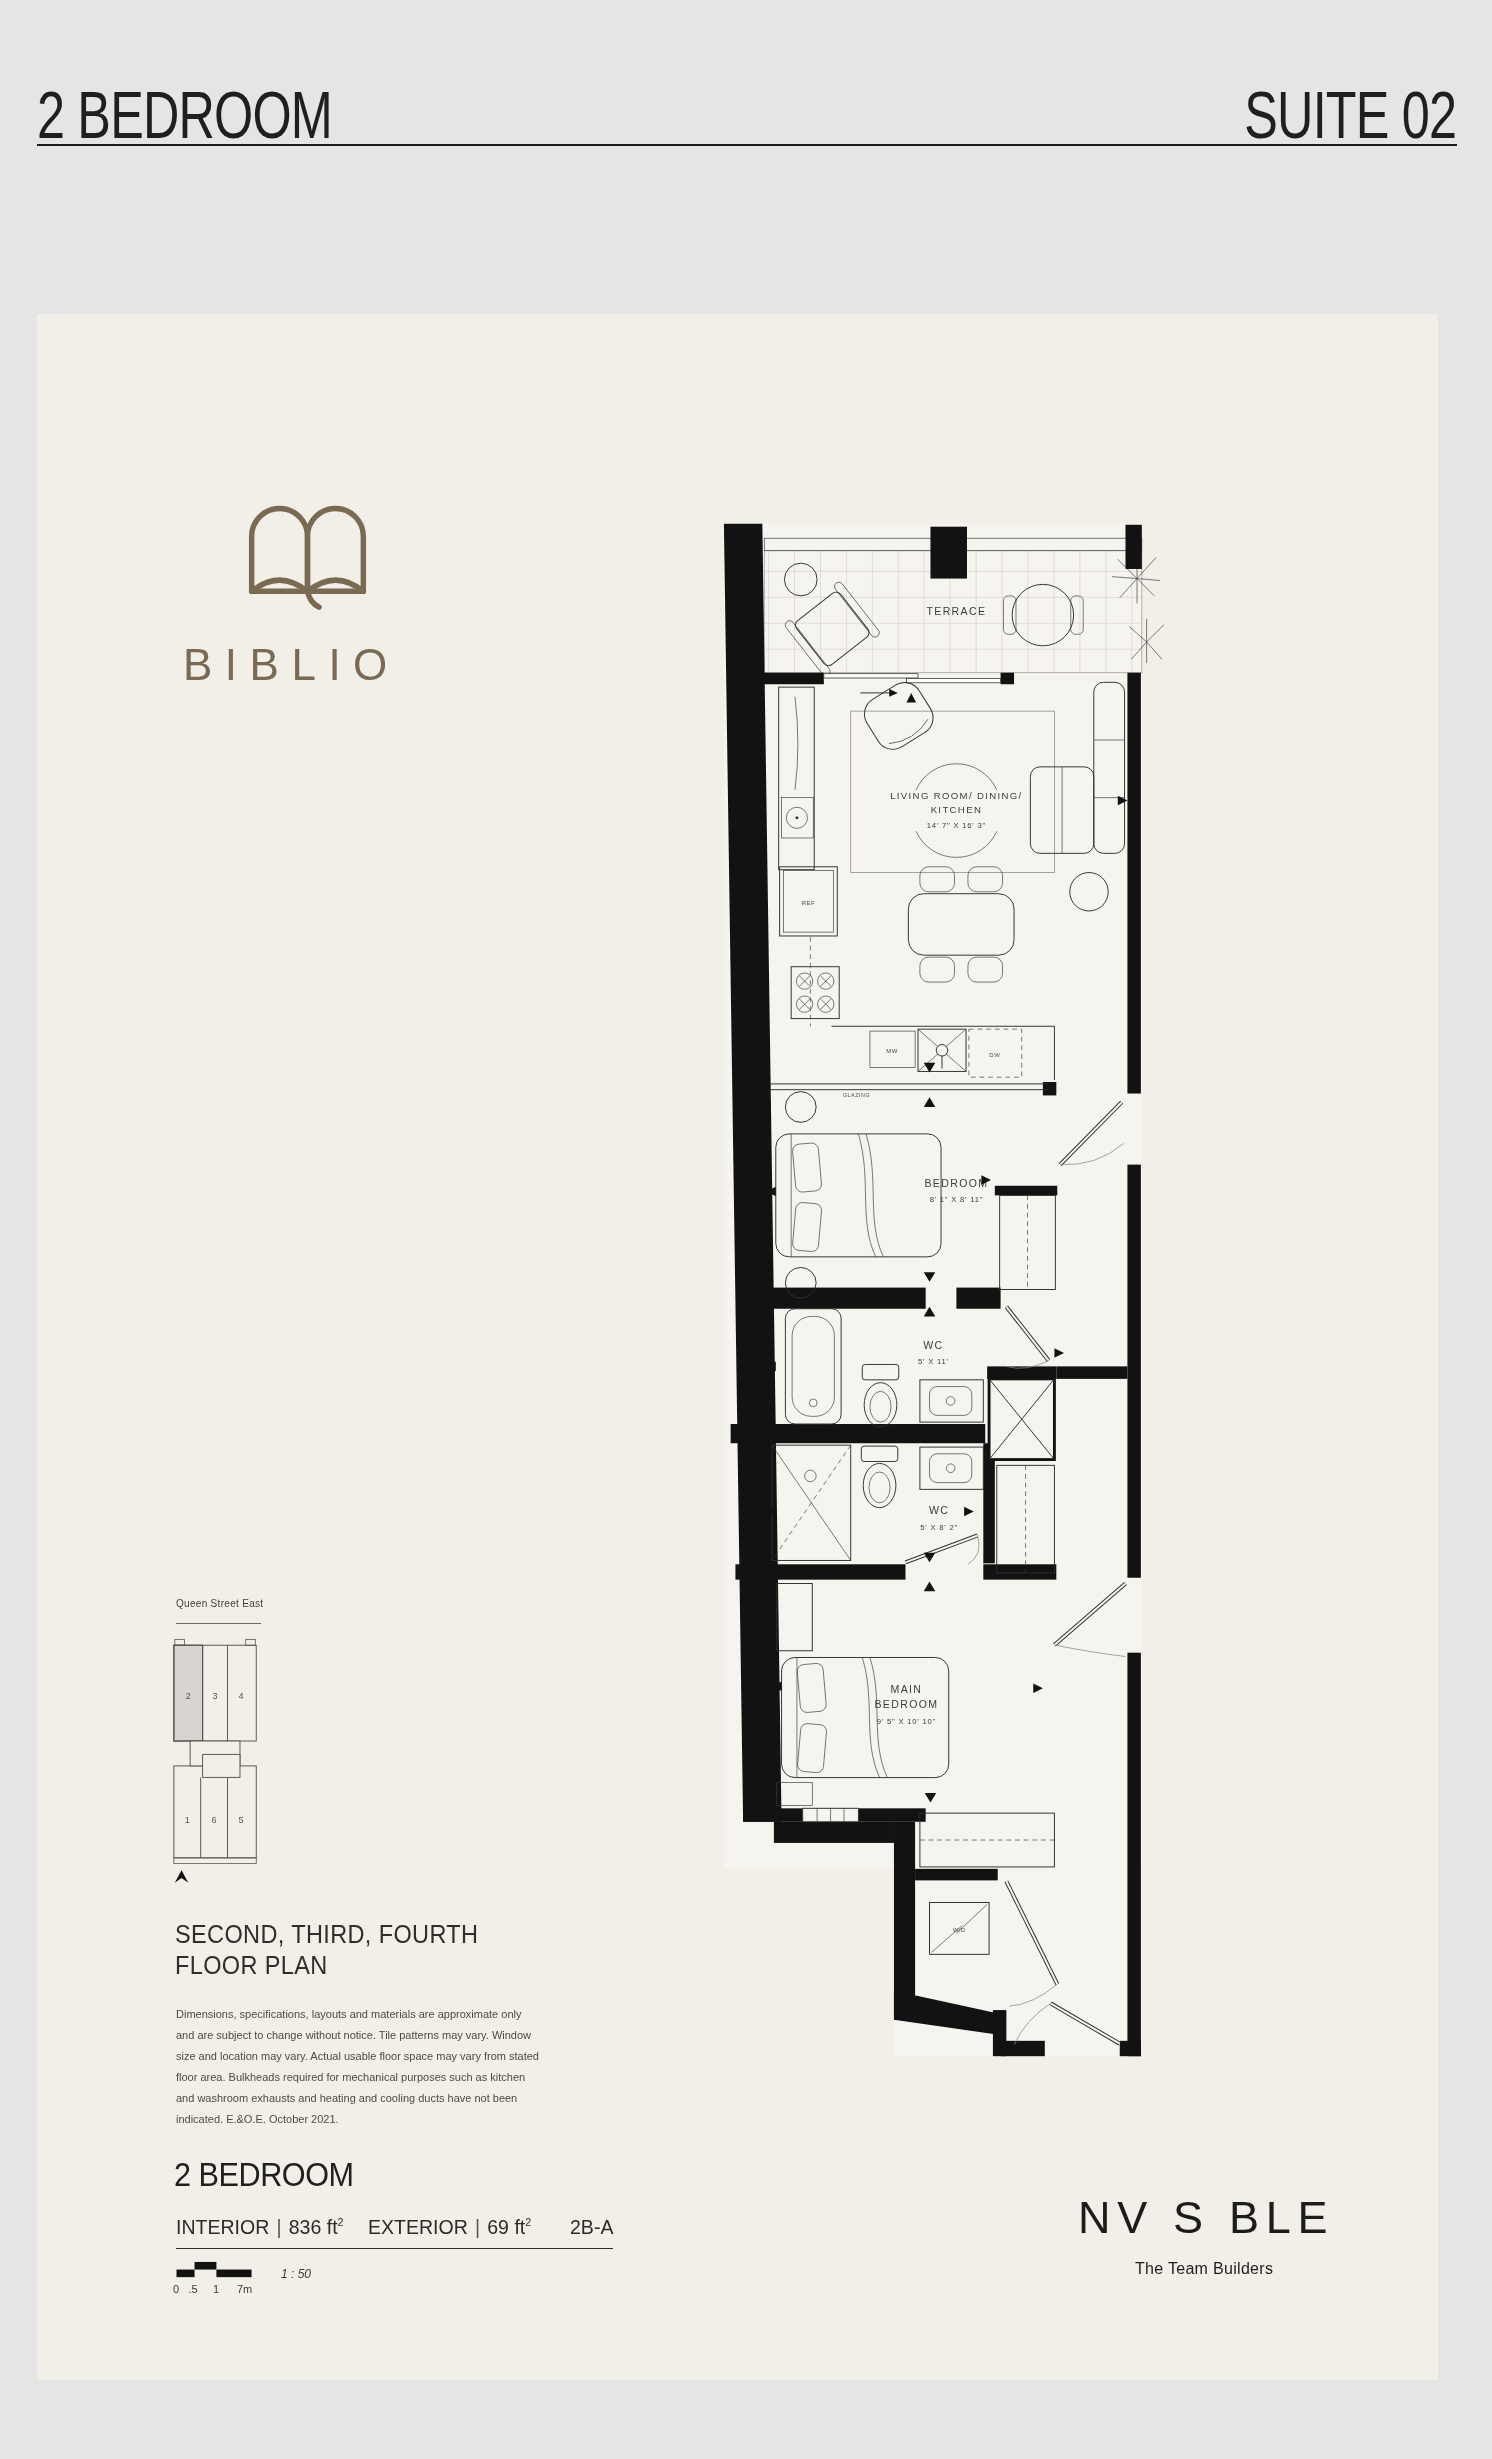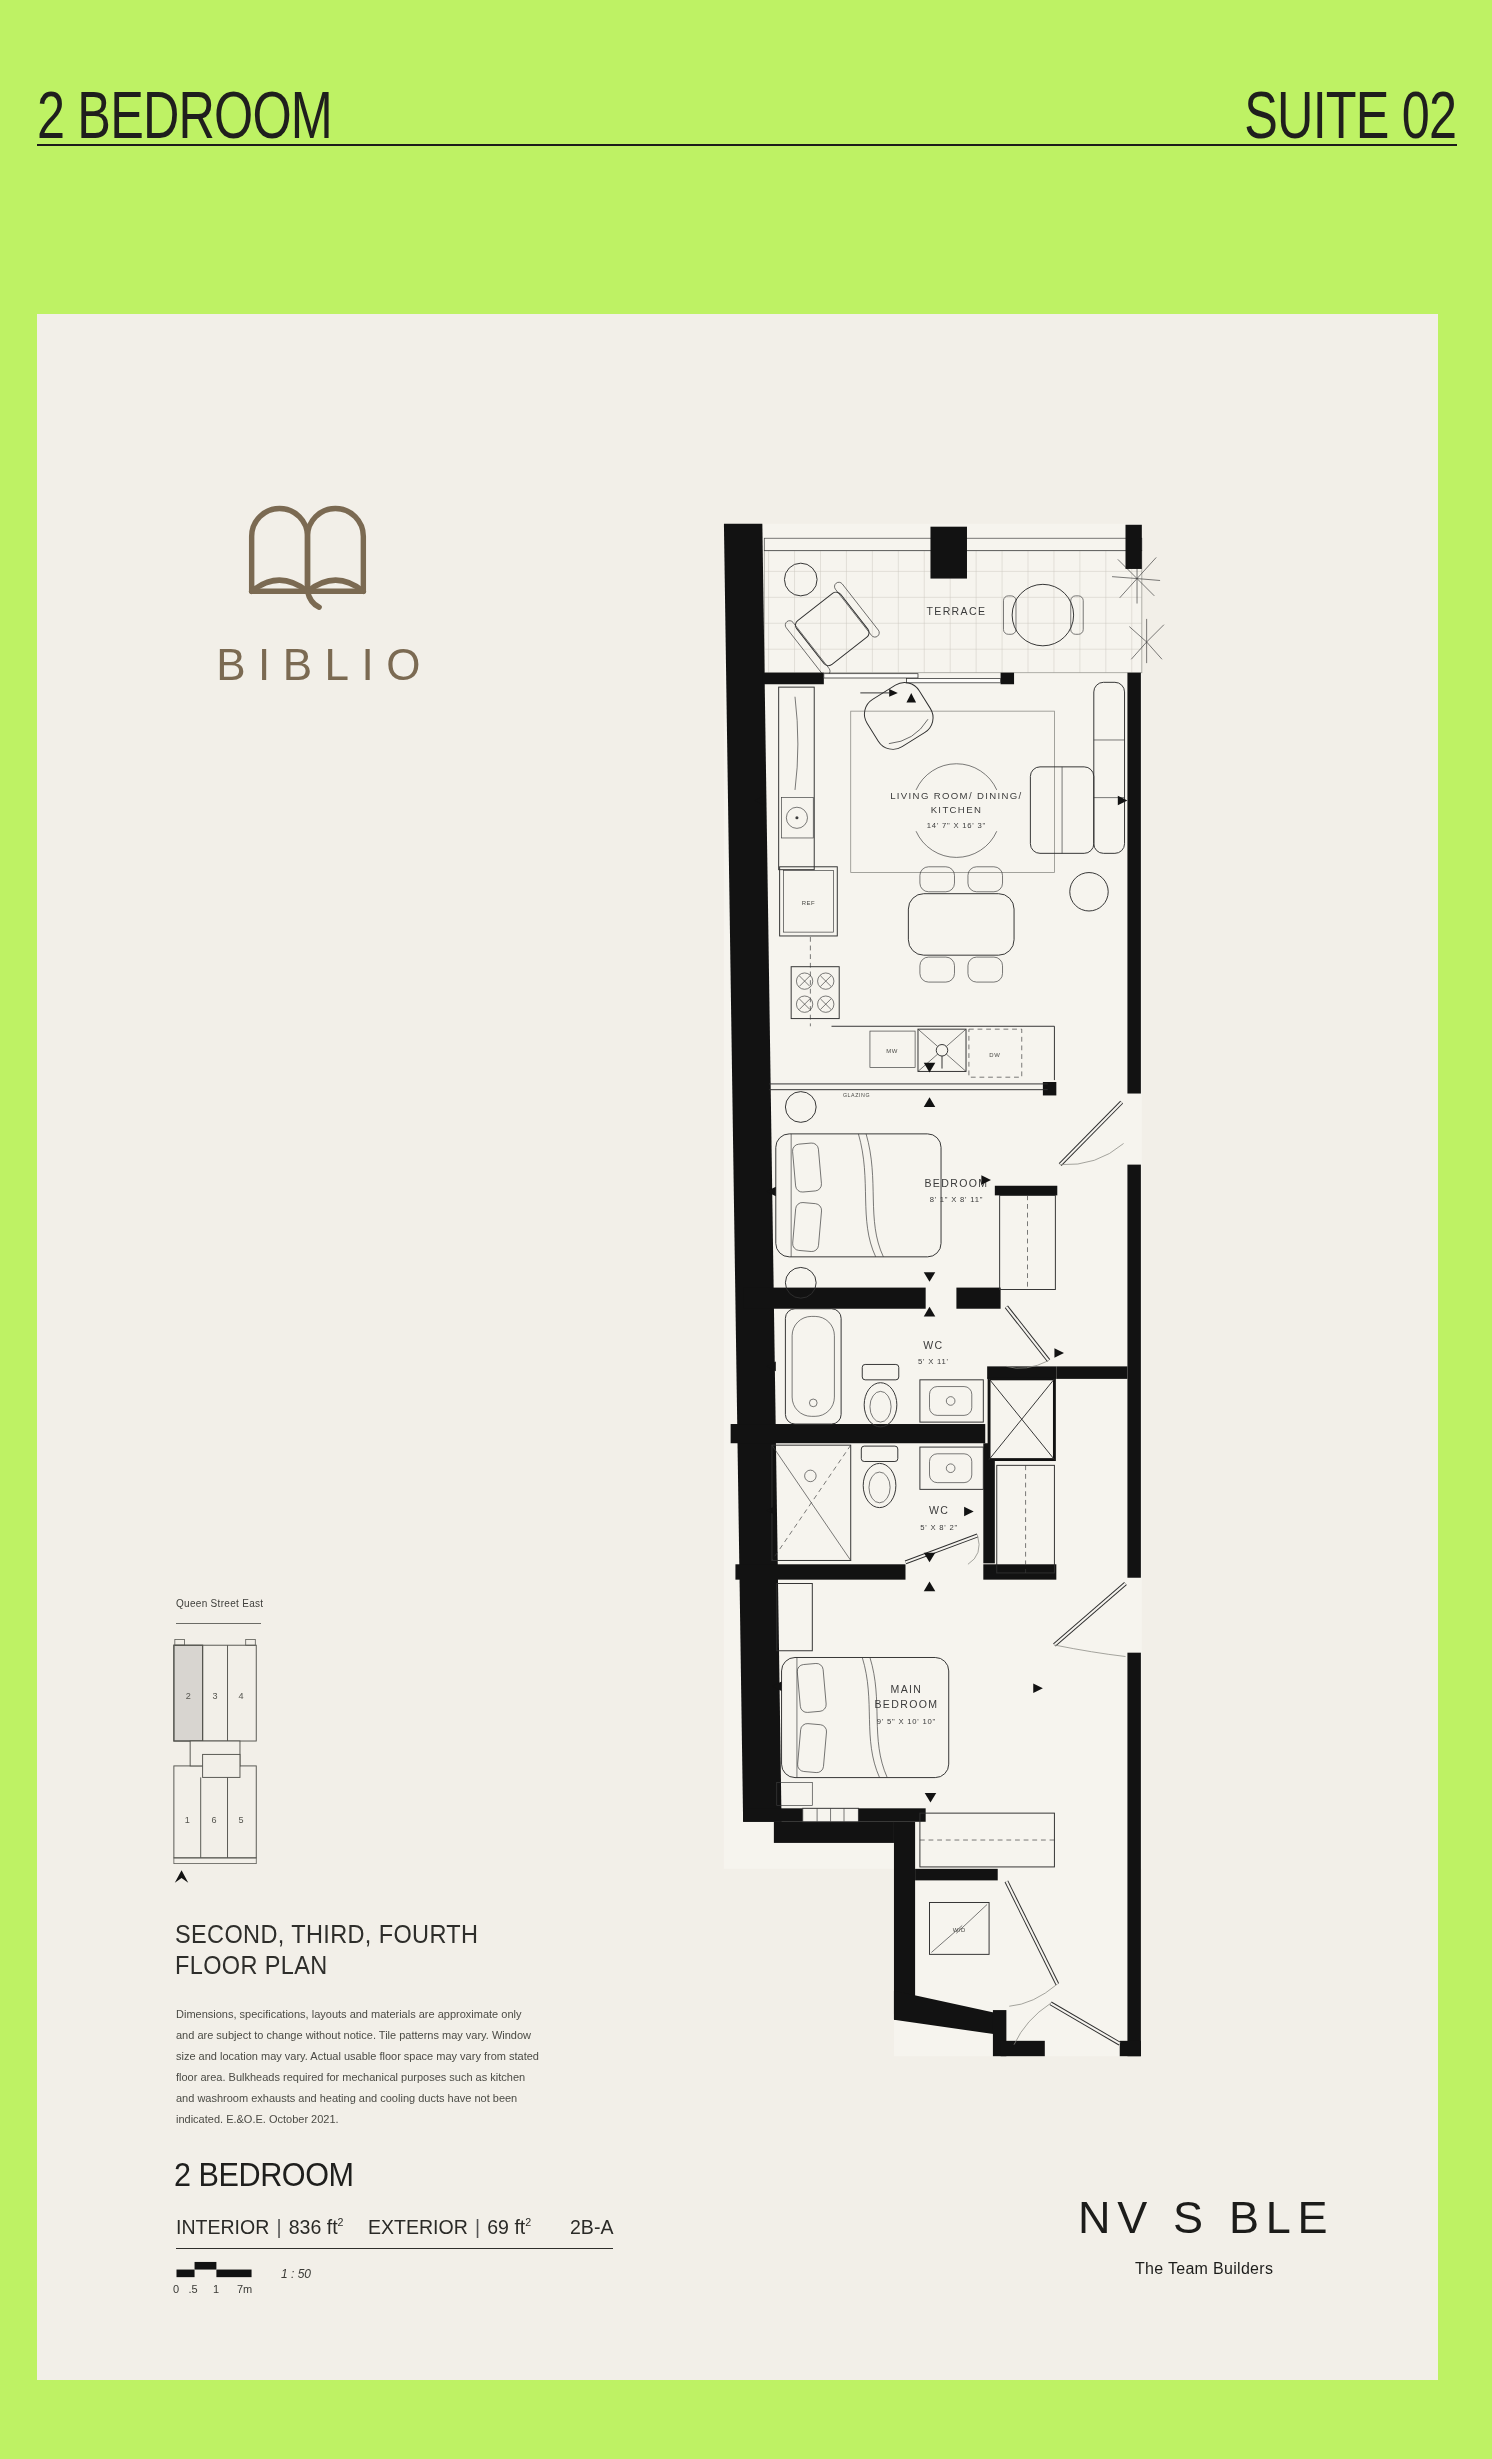--- a/index.html
+++ b/index.html
@@ -1,28 +1,28 @@
 <!DOCTYPE html>
 <html><head>
 <meta charset="utf-8">
 <style>
   html,body{margin:0;padding:0;background:#fff;}
-  .page{position:relative;width:1493px;height:2459px;background:#bef264;
+  .page{position:relative;width:1493px;height:2459px;background:#e5e5e5;
         font-family:"Liberation Sans",sans-serif;color:#1f1f1d;overflow:hidden;}
   .abs{position:absolute;}
   
   .hdr-title{left:37px;top:77px;font-size:60px;font-weight:400;letter-spacing:-1px;
              transform:scale(.84,1.1);transform-origin:left top;white-space:nowrap;}
   .hdr-suite{right:37px;top:77px;font-size:60px;font-weight:400;letter-spacing:-1px;
              transform:scale(.84,1.1);transform-origin:right top;white-space:nowrap;}
   .hdr-rule{left:37px;top:144px;width:1420px;height:1.9px;background:#1c1c1a;}
   
   .panel{left:37px;top:314px;width:1401px;height:2066px;background:#f2efe8;}
   
-  .biblio-word{left:183px;top:640px;width:250px;text-align:right;font-size:44px;
+  .biblio-word{left:183px;top:640px;width:250px;text-align:left;font-size:44px;
                letter-spacing:12.5px;color:#7b6a52;font-weight:400;}
   
   .street{left:176px;top:1598px;font-size:10px;color:#3e3e3a;letter-spacing:0.3px;}
   .street-rule{left:176px;top:1623px;width:85px;height:1px;background:#6b6b66;}
   
   .fp-title{left:175px;top:1919px;font-size:25px;line-height:31px;color:#2e2e2b;
             letter-spacing:0.4px;transform:scaleX(.94);transform-origin:left top;}
   .disclaimer{left:176px;top:2004px;width:365px;font-size:11px;line-height:21px;
               color:#4b4b45;}
   

